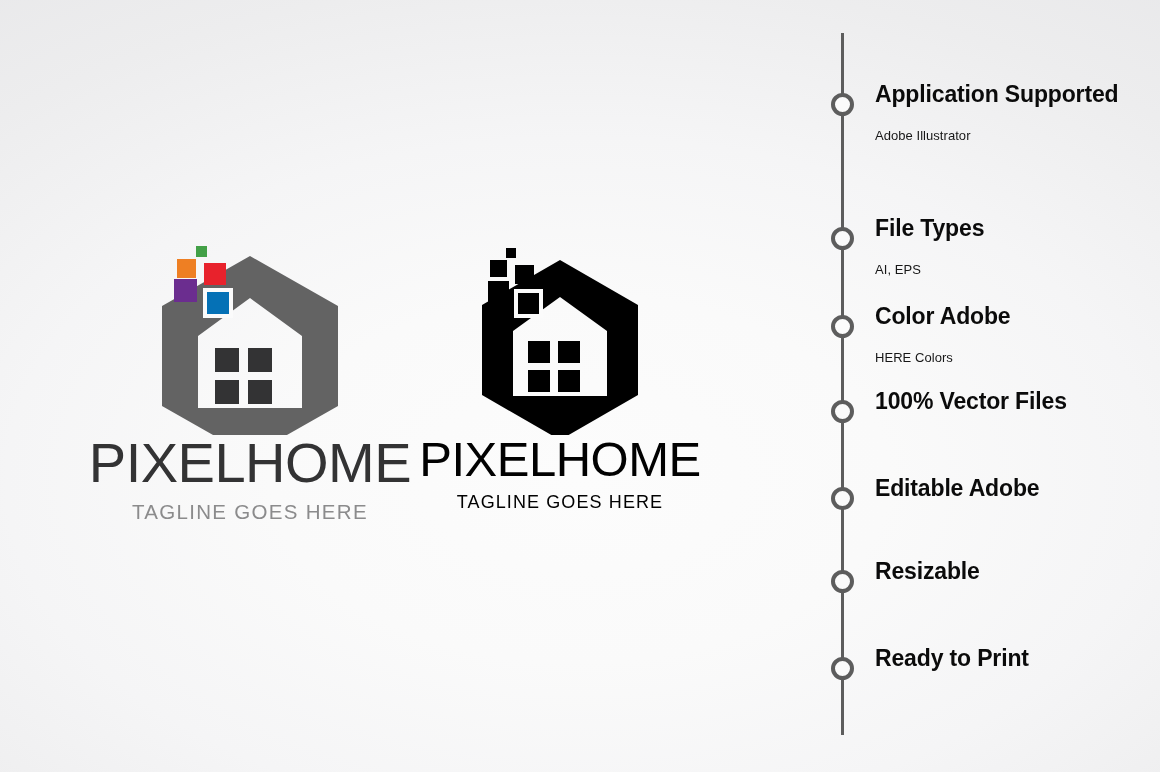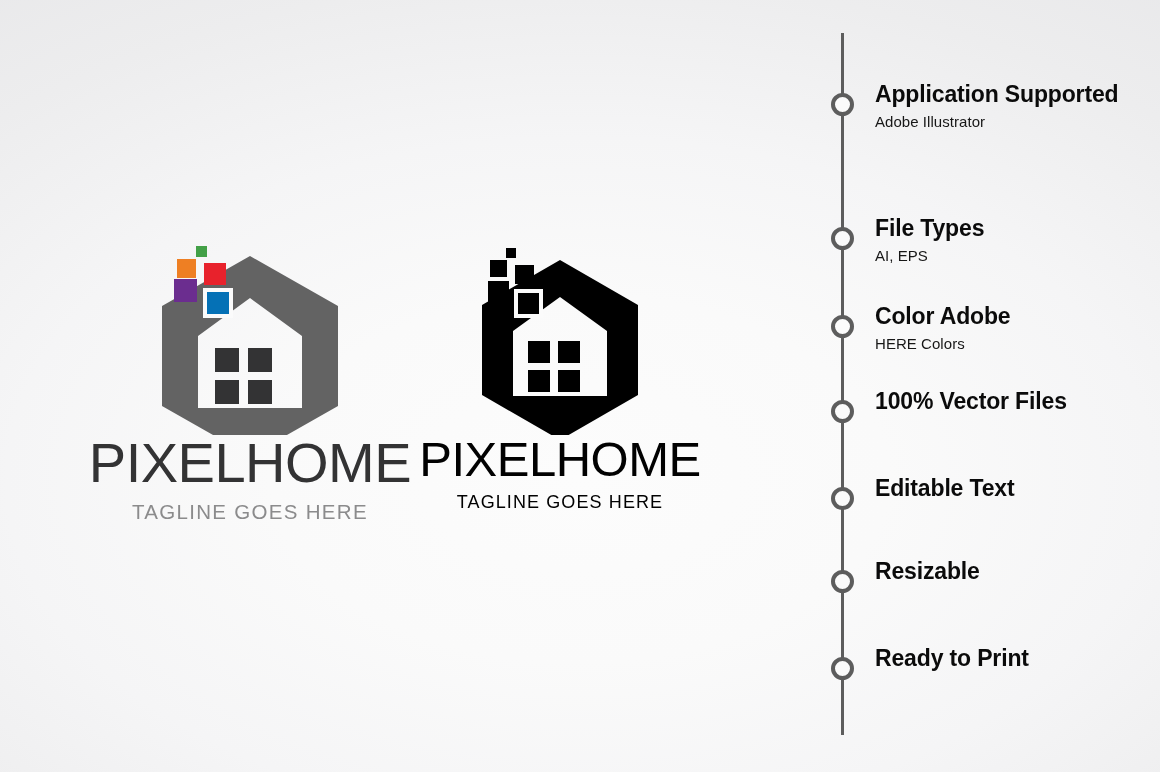--- a/index.html
+++ b/index.html
@@ -109,22 +109,22 @@
   }
   .spec-title {
     font-size:23px;
     font-weight:bold;
     color:#0b0b0b;
     line-height:1.22;
     letter-spacing:-0.15px;
     white-space:nowrap;
   }
   .spec-sub {
-    margin-top:5px;
-    font-size:15px;
+    margin-top:20px;
+    font-size:13px;
     font-weight:400;
     color:#171717;
     line-height:1.2;
     letter-spacing:0.05px;
     white-space:nowrap;
   }
   .spec-sub:empty { display:none; }
 </style>
 </head>
 <body>
@@ -211,21 +211,21 @@
       <div class="node"></div>
       <div class="spec-text">
         <div class="spec-title">100% Vector Files</div>
 
       </div>
     </div>
 
     <div class="spec-item" style="top:487px">
       <div class="node"></div>
       <div class="spec-text">
-        <div class="spec-title">Editable Text</div>
+        <div class="spec-title">Editable Adobe</div>
 
       </div>
     </div>
 
     <div class="spec-item" style="top:570px">
       <div class="node"></div>
       <div class="spec-text">
         <div class="spec-title">Resizable</div>
 
       </div>

